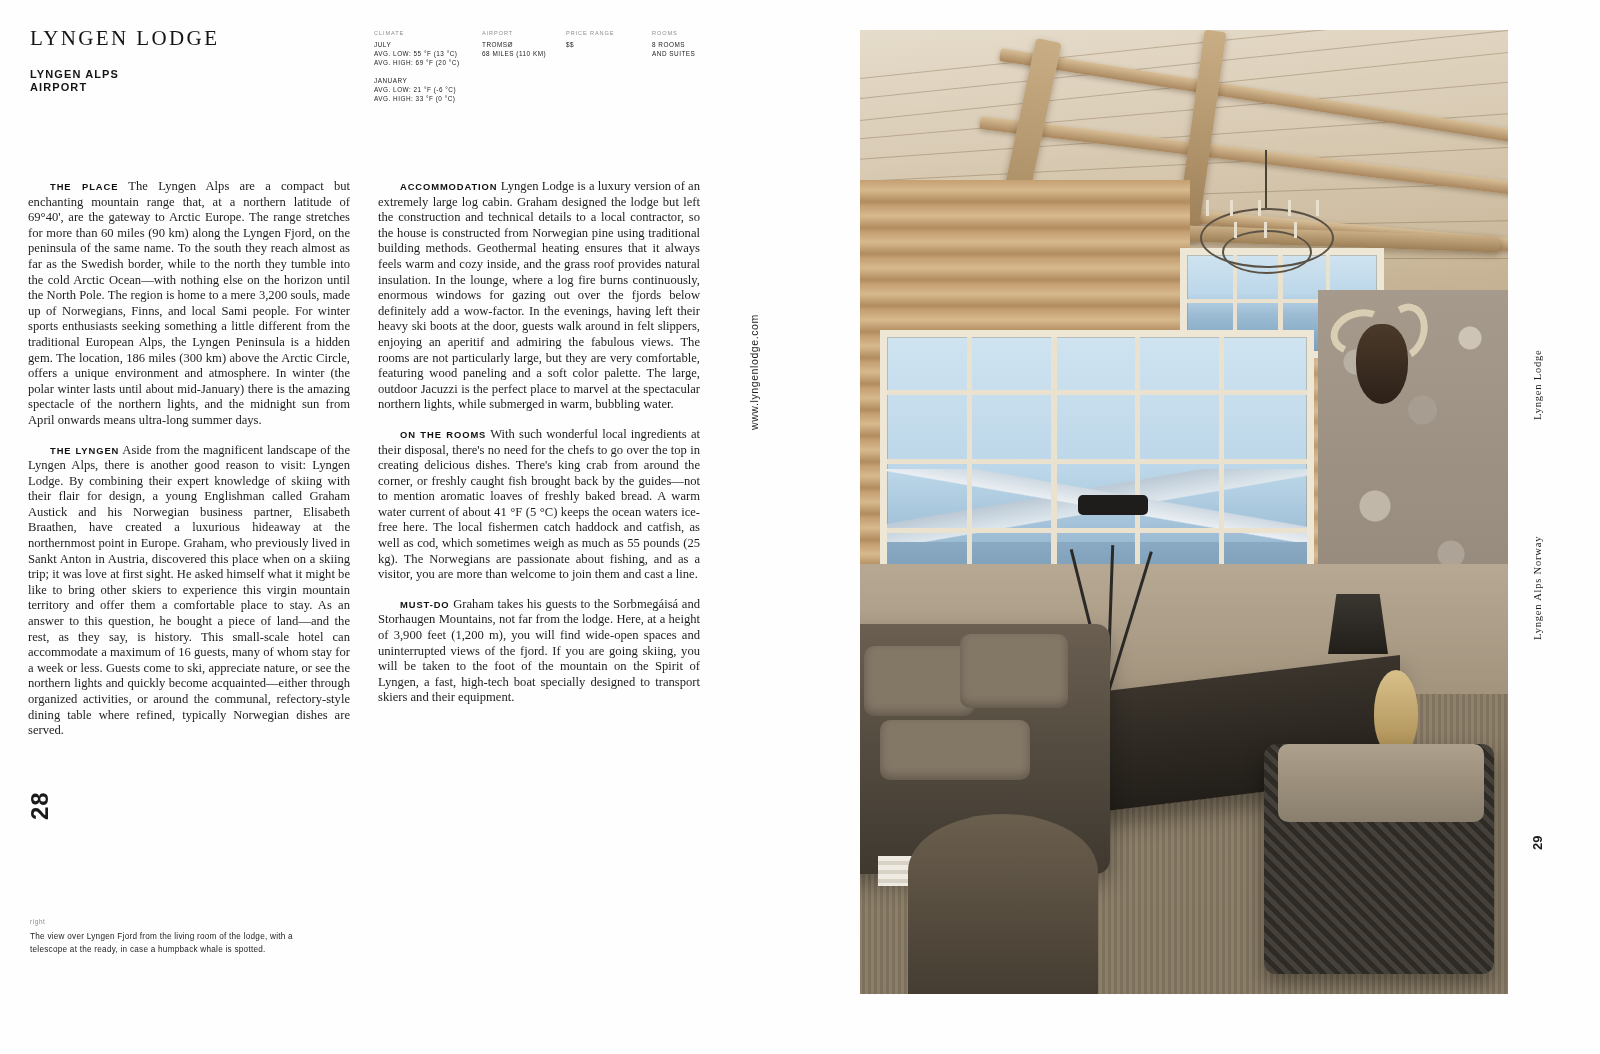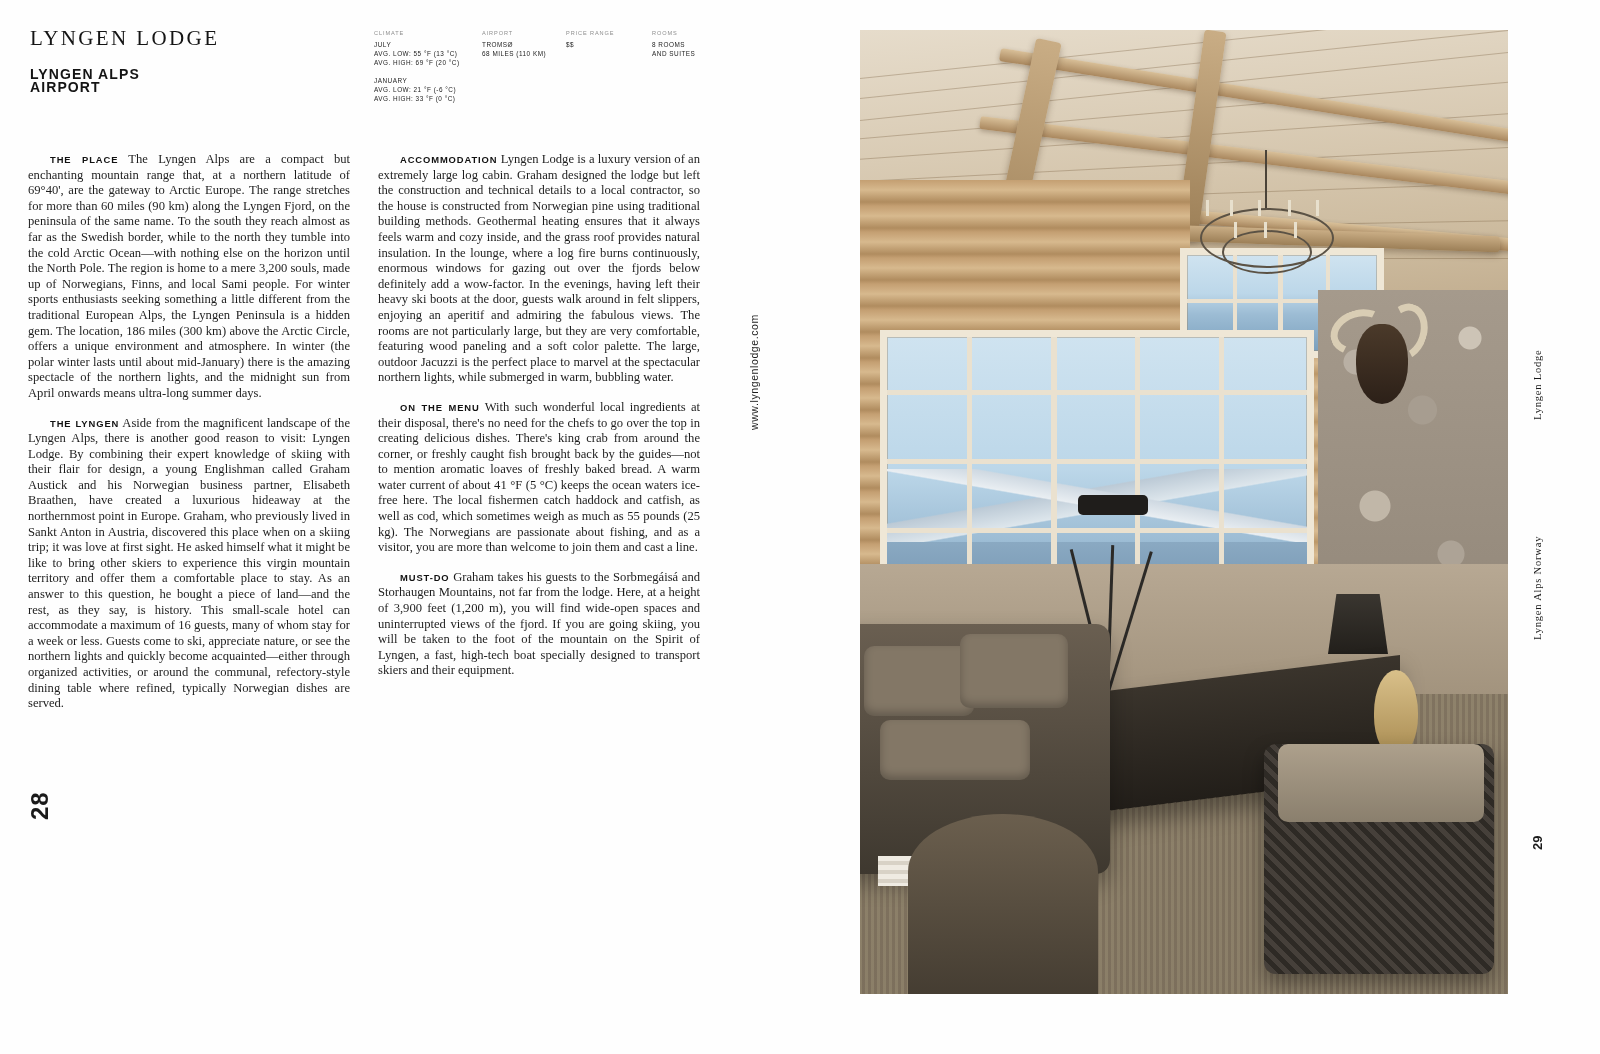--- a/index.html
+++ b/index.html
@@ -40,21 +40,21 @@
     letter-spacing: 2.4px;
     font-weight: 400;
     color: #141414;
   }
 
   .subtitle {
     position: absolute;
     left: 30px;
     top: 68px;
     font-family: "Liberation Sans", sans-serif;
-    font-size: 14px;
+    font-size: 11px;
     font-weight: bold;
     letter-spacing: 1.1px;
     line-height: 13px;
     color: #141414;
   }
 
   
   .facts {
     position: absolute;
     left: 374px;
@@ -94,21 +94,21 @@
     color: #1d1d1d;
     hyphens: auto;
   }
   .col-1 { left: 28px; }
   .col-2 { left: 378px; }
 
   .col p {
     margin: 0 0 14px 0;
     text-indent: 22px;
   }
-  .col p:first-child { text-indent: 22px; }
+  .col p:first-child { text-indent: 22px; margin-top: 27px; }
 
   .lede {
     font-family: "Liberation Sans", sans-serif;
     font-size: 9.4px;
     font-weight: bold;
     letter-spacing: 0.9px;
     color: #111;
   }
 
   .folio-left {
@@ -455,33 +455,37 @@
         <span>Aside from the magnificent landscape of the Lyngen Alps, there is another good reason to visit: Lyngen Lodge. By combining their expert knowledge of skiing with their flair for design, a young Englishman called Graham Austick and his Norwegian business partner, Elisabeth Braathen, have created a luxurious hideaway at the northernmost point in Europe. Graham, who previously lived in Sankt Anton in Austria, discovered this place when on a skiing trip; it was love at first sight. He asked himself what it might be like to bring other skiers to experience this virgin mountain territory and offer them a comfortable place to stay. As an answer to this question, he bought a piece of land—and the rest, as they say, is history. This small-scale hotel can accommodate a maximum of 16 guests, many of whom stay for a week or less. Guests come to ski, appreciate nature, or see the northern lights and quickly become acquainted—either through organized activities, or around the communal, refectory-style dining table where refined, typically Norwegian dishes are served.</span>
       </p>
     </div>
 
     <div class="col col-2">
       <p>
         <span class="lede">ACCOMMODATION</span>
         <span>Lyngen Lodge is a luxury version of an extremely large log cabin. Graham designed the lodge but left the construction and technical details to a local contractor, so the house is constructed from Norwegian pine using traditional building methods. Geothermal heating ensures that it always feels warm and cozy inside, and the grass roof provides natural insulation. In the lounge, where a log fire burns continuously, enormous windows for gazing out over the fjords below definitely add a wow-factor. In the evenings, having left their heavy ski boots at the door, guests walk around in felt slippers, enjoying an aperitif and admiring the fabulous views. The rooms are not particularly large, but they are very comfortable, featuring wood paneling and a soft color palette. The large, outdoor Jacuzzi is the perfect place to marvel at the spectacular northern lights, while submerged in warm, bubbling water.</span>
       </p>
       <p>
-        <span class="lede">ON THE MENU</span>
+        <span class="lede">ON THE ROOMS</span>
         <span>With such wonderful local ingredients at their disposal, there's no need for the chefs to go over the top in creating delicious dishes. There's king crab from around the corner, or freshly caught fish brought back by the guides—not to mention aromatic loaves of freshly baked bread. A warm water current of about 41 °F (5 °C) keeps the ocean waters ice-free here. The local fishermen catch haddock and catfish, as well as cod, which sometimes weigh as much as 55 pounds (25 kg). The Norwegians are passionate about fishing, and as a visitor, you are more than welcome to join them and cast a line.</span>
       </p>
       <p>
         <span class="lede">MUST-DO</span>
         <span>Graham takes his guests to the Sorbmegáisá and Storhaugen Mountains, not far from the lodge. Here, at a height of 3,900 feet (1,200 m), you will find wide-open spaces and uninterrupted views of the fjord. If you are going skiing, you will be taken to the foot of the mountain on the Spirit of Lyngen, a fast, high-tech boat specially designed to transport skiers and their equipment.</span>
       </p>
     </div>
 
     <div class="url-vertical">www.lyngenlodge.com</div>
 
     <div class="folio-left">28</div>
 
+    <div class="caption">
+      <div class="caption-label">right</div>
+      <div class="caption-text">The view over Lyngen Fjord from the living room of the lodge, with a telescope at the ready, in case a humpback whale is spotted.</div>
+    </div>
   </div>
 
   <div class="page-right">
 
     <div class="photo">
       <div class="scene">
 
         <div class="ceiling">
           <div class="ceil-plank" style="top:14px;  transform:rotate(-6deg);"></div>
           <div class="ceil-plank" style="top:34px;  transform:rotate(-6deg);"></div>

